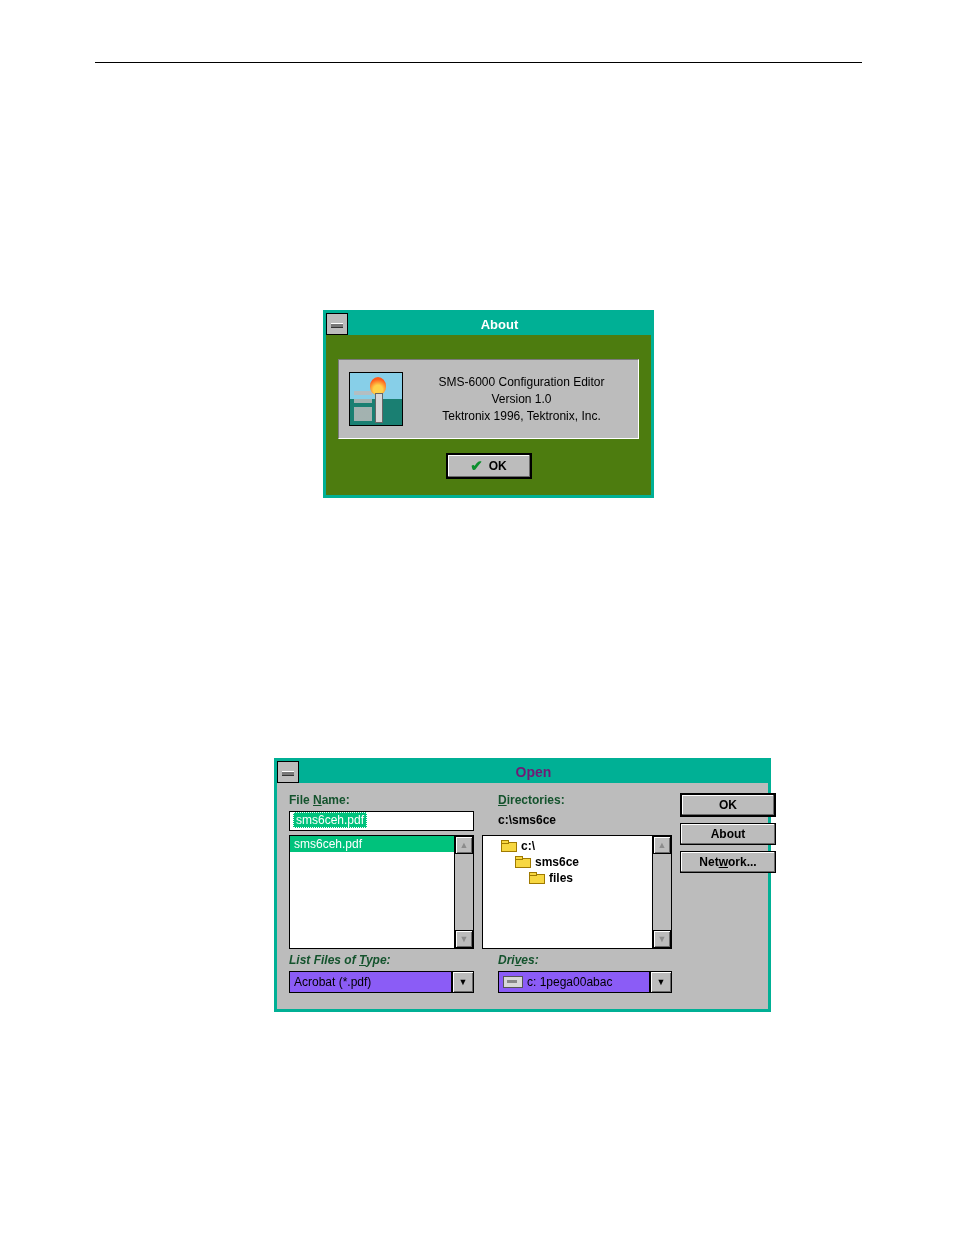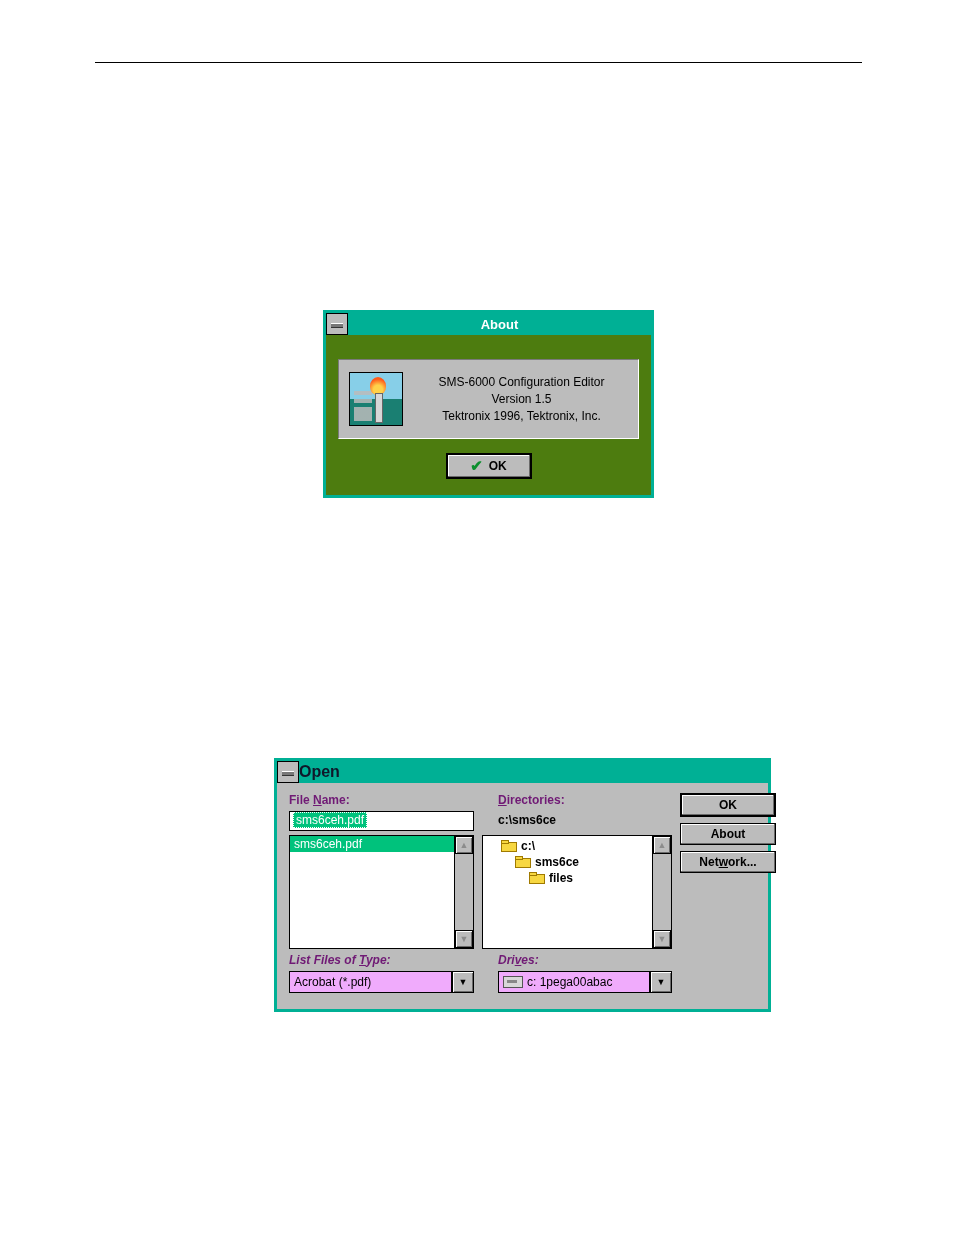--- a/index.html
+++ b/index.html
@@ -150,33 +150,34 @@
     box-sizing: border-box;
   }
   .fo-titlebar {
     display: flex;
     align-items: center;
     background: #00b095;
     height: 22px;
   }
   .fo-title {
     flex: 1;
-    color: #0f172a;
+    text-align: center;
+    color: #701a75;
     font-weight: bold;
-    font-size: 16px;
+    font-size: 14px;
   }
   .fo-body {
     padding: 10px 12px 16px;
     display: grid;
     grid-template-columns: 185px 190px 96px;
     column-gap: 8px;
     row-gap: 4px;
     font-size: 12px;
   }
-  .lbl { font-weight: bold; color: #701a75; }
+  .lbl { font-weight: bold; color: #14532d; }
   .ul1 { text-decoration: underline; text-decoration-thickness: 1px; }
   .txtinput {
     width: 100%;
     box-sizing: border-box;
     border: 1px solid #000;
     background: #fff;
     height: 20px;
     font: 12px "MS Sans Serif", Arial, sans-serif;
     padding: 1px 3px;
   }
@@ -277,21 +278,21 @@
   .w31-btn2.def {
     border: 2px solid #000;
   }
   .combo {
     display: flex;
     height: 22px;
   }
   .combo-box {
     flex: 1;
     border: 1px solid #000;
-    background: #f0abfc;
+    background: #8b5cf6;
     display: flex;
     align-items: center;
     padding: 0 4px;
     gap: 4px;
     font: 12px "MS Sans Serif", Arial, sans-serif;
   }
   .combo-btn {
     width: 20px;
     border: 1px solid #000;
     background: #bcbcbc;
@@ -336,21 +337,21 @@
     </div>
     <div class="fa-body">
       <div class="fa-panel">
         <div class="fa-icon">
           <div class="tower"></div>
           <div class="flame"></div>
           <div class="torch"></div>
         </div>
         <div class="fa-text">
           <div>SMS-6000 Configuration Editor</div>
-          <div>Version 1.5</div>
+          <div>Version 1.0</div>
           <div>Tektronix 1996, Tektronix, Inc.</div>
         </div>
       </div>
       <div class="fa-okwrap">
         <div class="w31-btn">
           <span class="chk">✔</span>
           <span>OK</span>
         </div>
       </div>
     </div>

